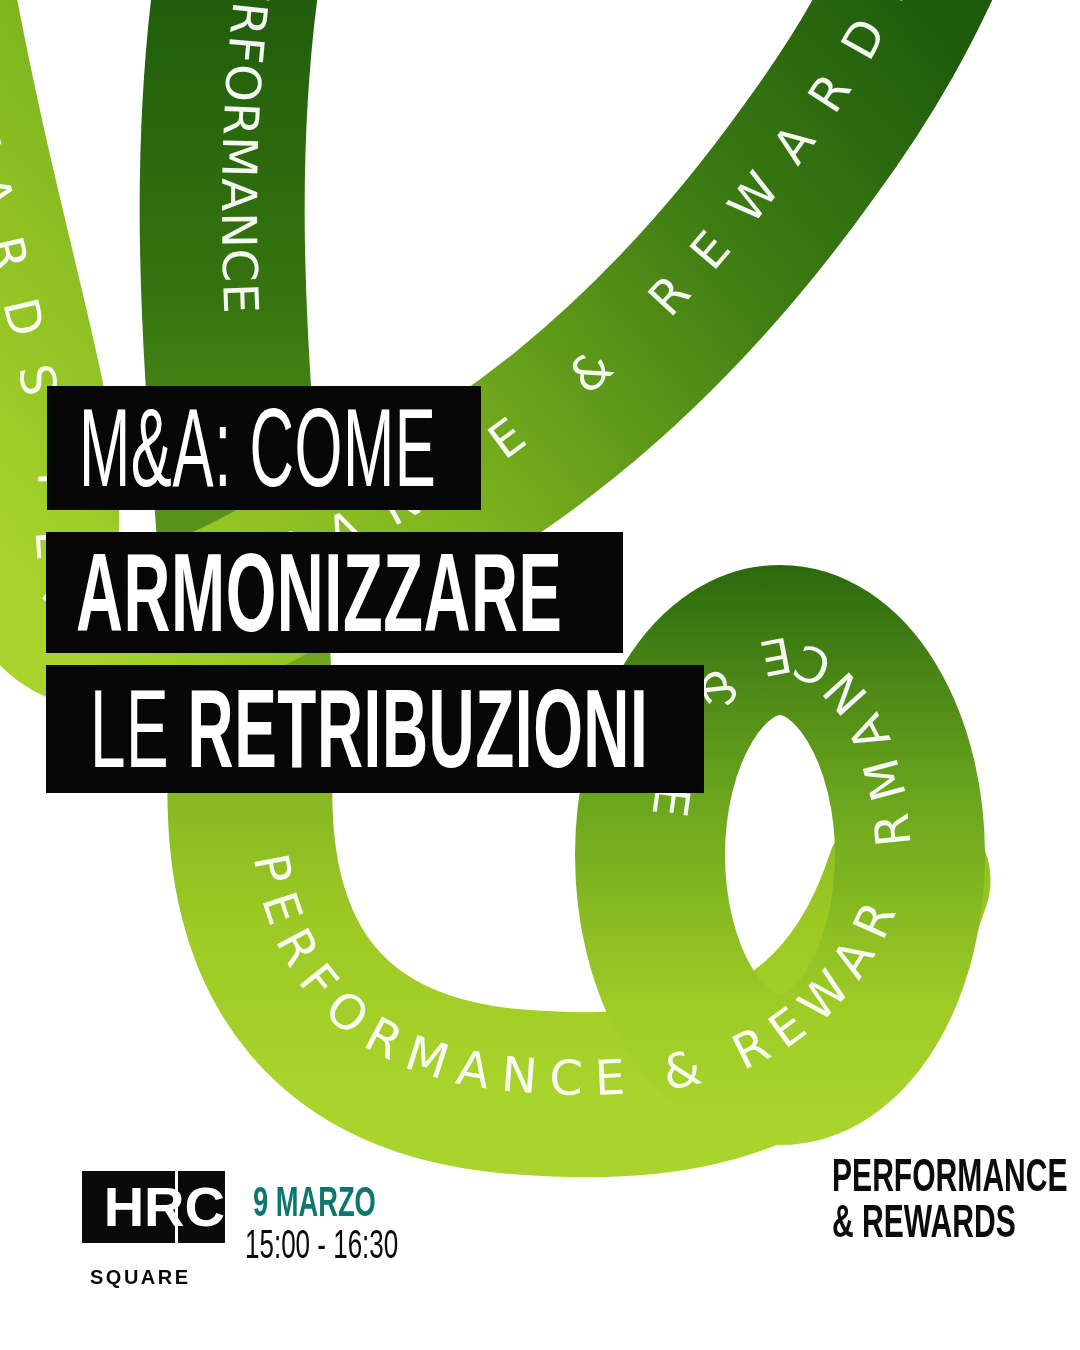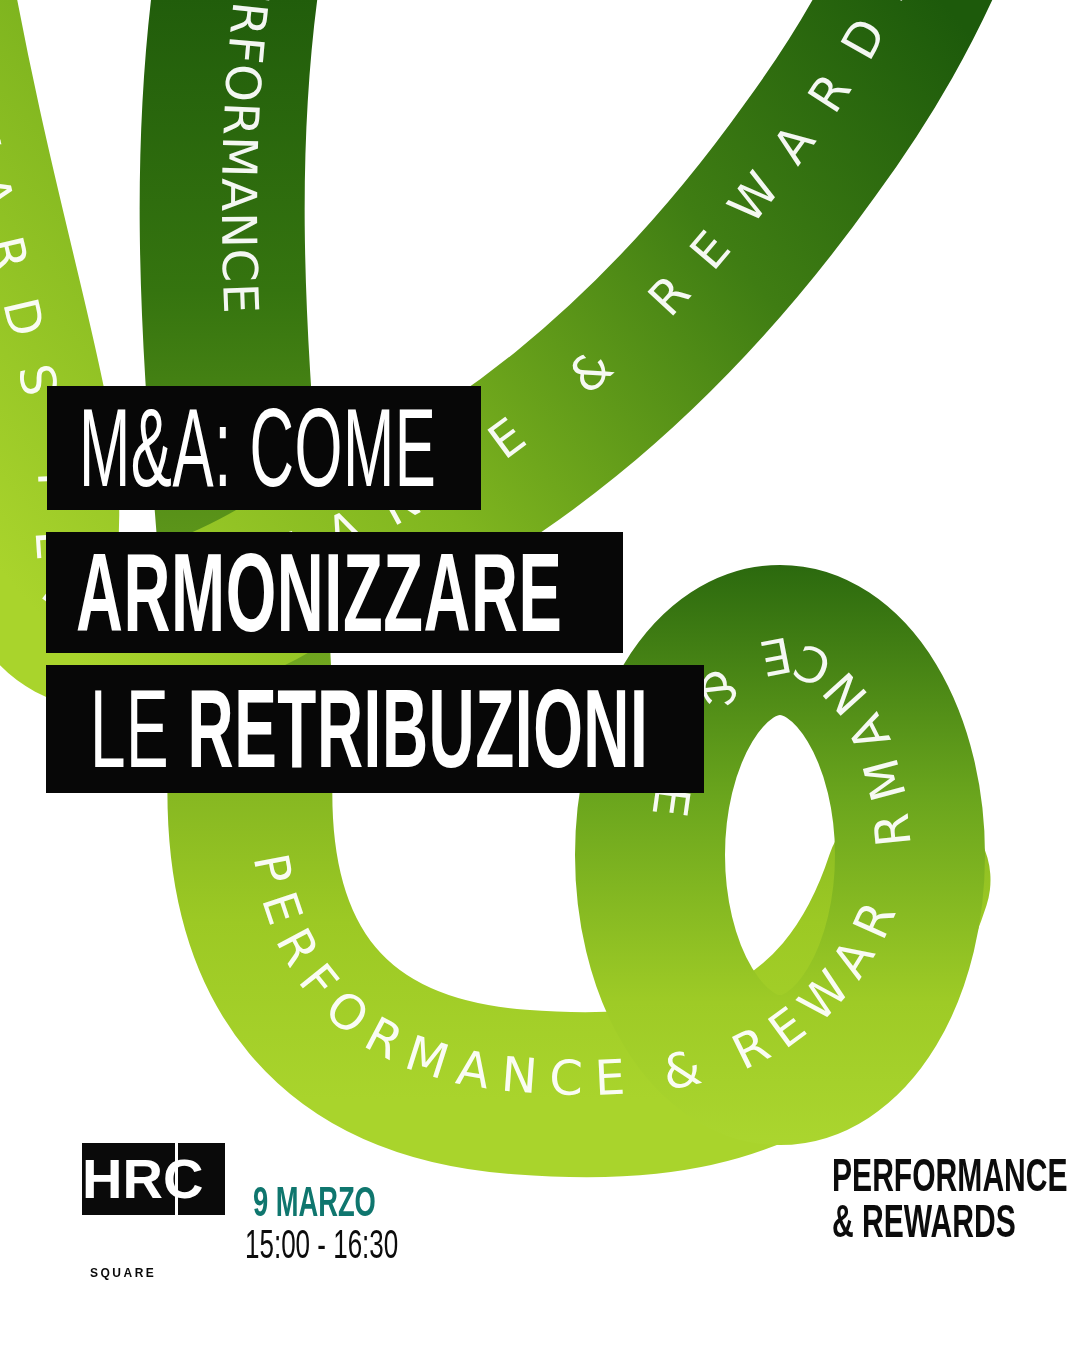--- a/index.html
+++ b/index.html
@@ -22,33 +22,33 @@
   }
   .w-reg{font-weight:400;}
   .w-bold{font-weight:700;}
   #box1{left:47px;top:386px;width:402px;height:124px;padding-left:32px;}
   #box1 .title-text{transform:scaleX(0.55);}
   #box2{left:46px;top:532px;width:547px;height:121px;padding-left:30px;}
   #box2 .title-text{transform:scaleX(0.58);font-weight:700;}
   #box3{left:46px;top:665px;width:614px;height:128px;padding-left:44px;}
   #box3 .title-text{transform:scaleX(0.57);}
   #logo-box{
-    position:absolute;left:82px;top:1143px;width:143px;height:72px;
-    background:#0a0a0a;display:flex;align-items:center;justify-content:flex-start;
+    position:absolute;left:82px;top:1171px;width:143px;height:72px;
+    background:#0a0a0a;display:flex;align-items:center;justify-content:flex-end;
   }
   #logo-divider{
     position:absolute;left:65%;top:0;width:3.5px;height:100%;background:#ffffff;z-index:1;
   }
   #logo-text{
     position:relative;z-index:2;color:#ffffff;font-weight:700;font-size:56px;
     line-height:72px;letter-spacing:0px;
   }
   #logo-subtext{
     position:absolute;left:90px;top:1267px;color:#0a0a0a;font-weight:700;
-    font-size:12px;letter-spacing:2.5px;line-height:1;
+    font-size:20px;letter-spacing:2.5px;line-height:1;
   }
   .scalex{display:inline-block;white-space:nowrap;transform-origin:left top;}
   #event-date{
     position:absolute;left:253px;top:1181px;color:#0f766e;
     font-size:42px;font-weight:700;line-height:1;
   }
   #event-date .scalex{transform:scaleX(0.65);}
   #event-time{
     position:absolute;left:245px;top:1224px;color:#0c0c0c;
     font-size:40px;font-weight:400;line-height:1;

